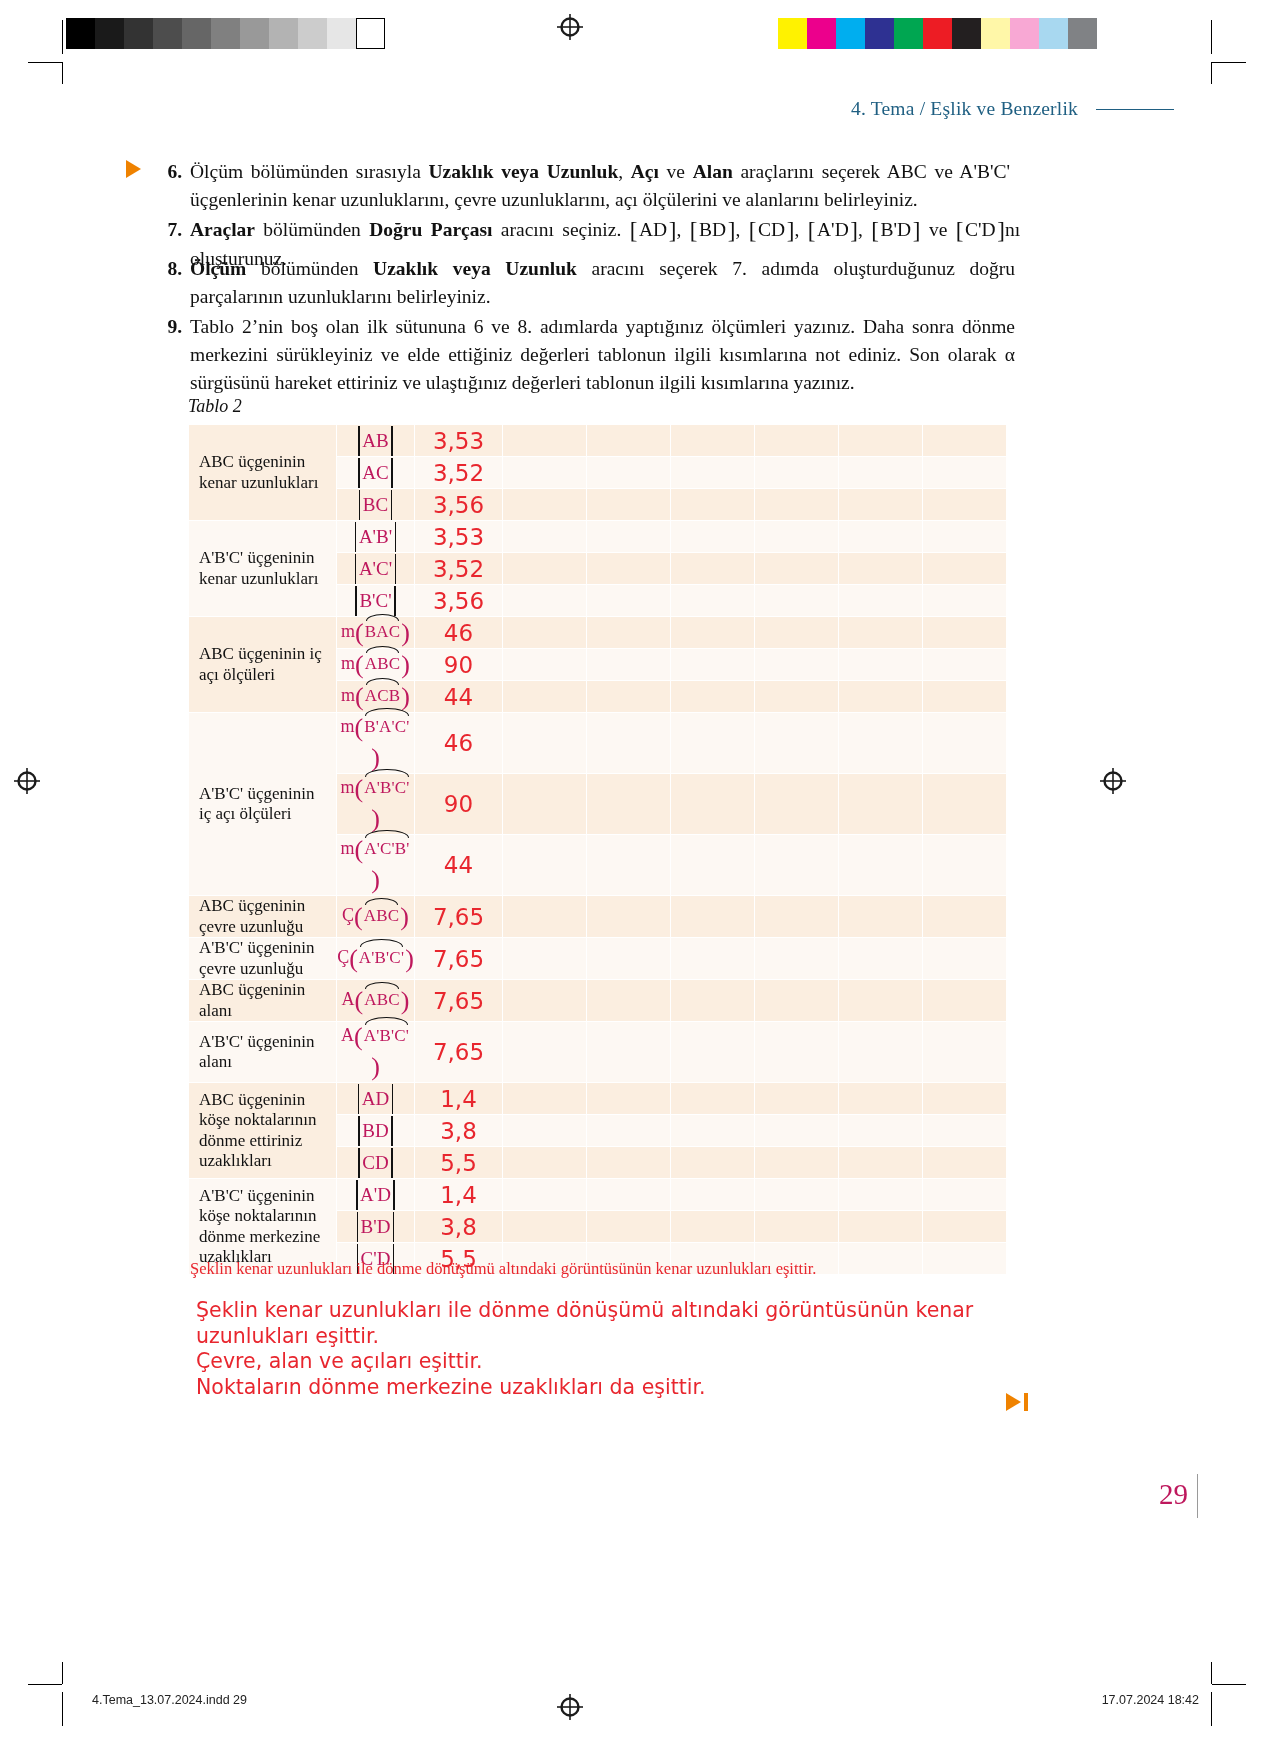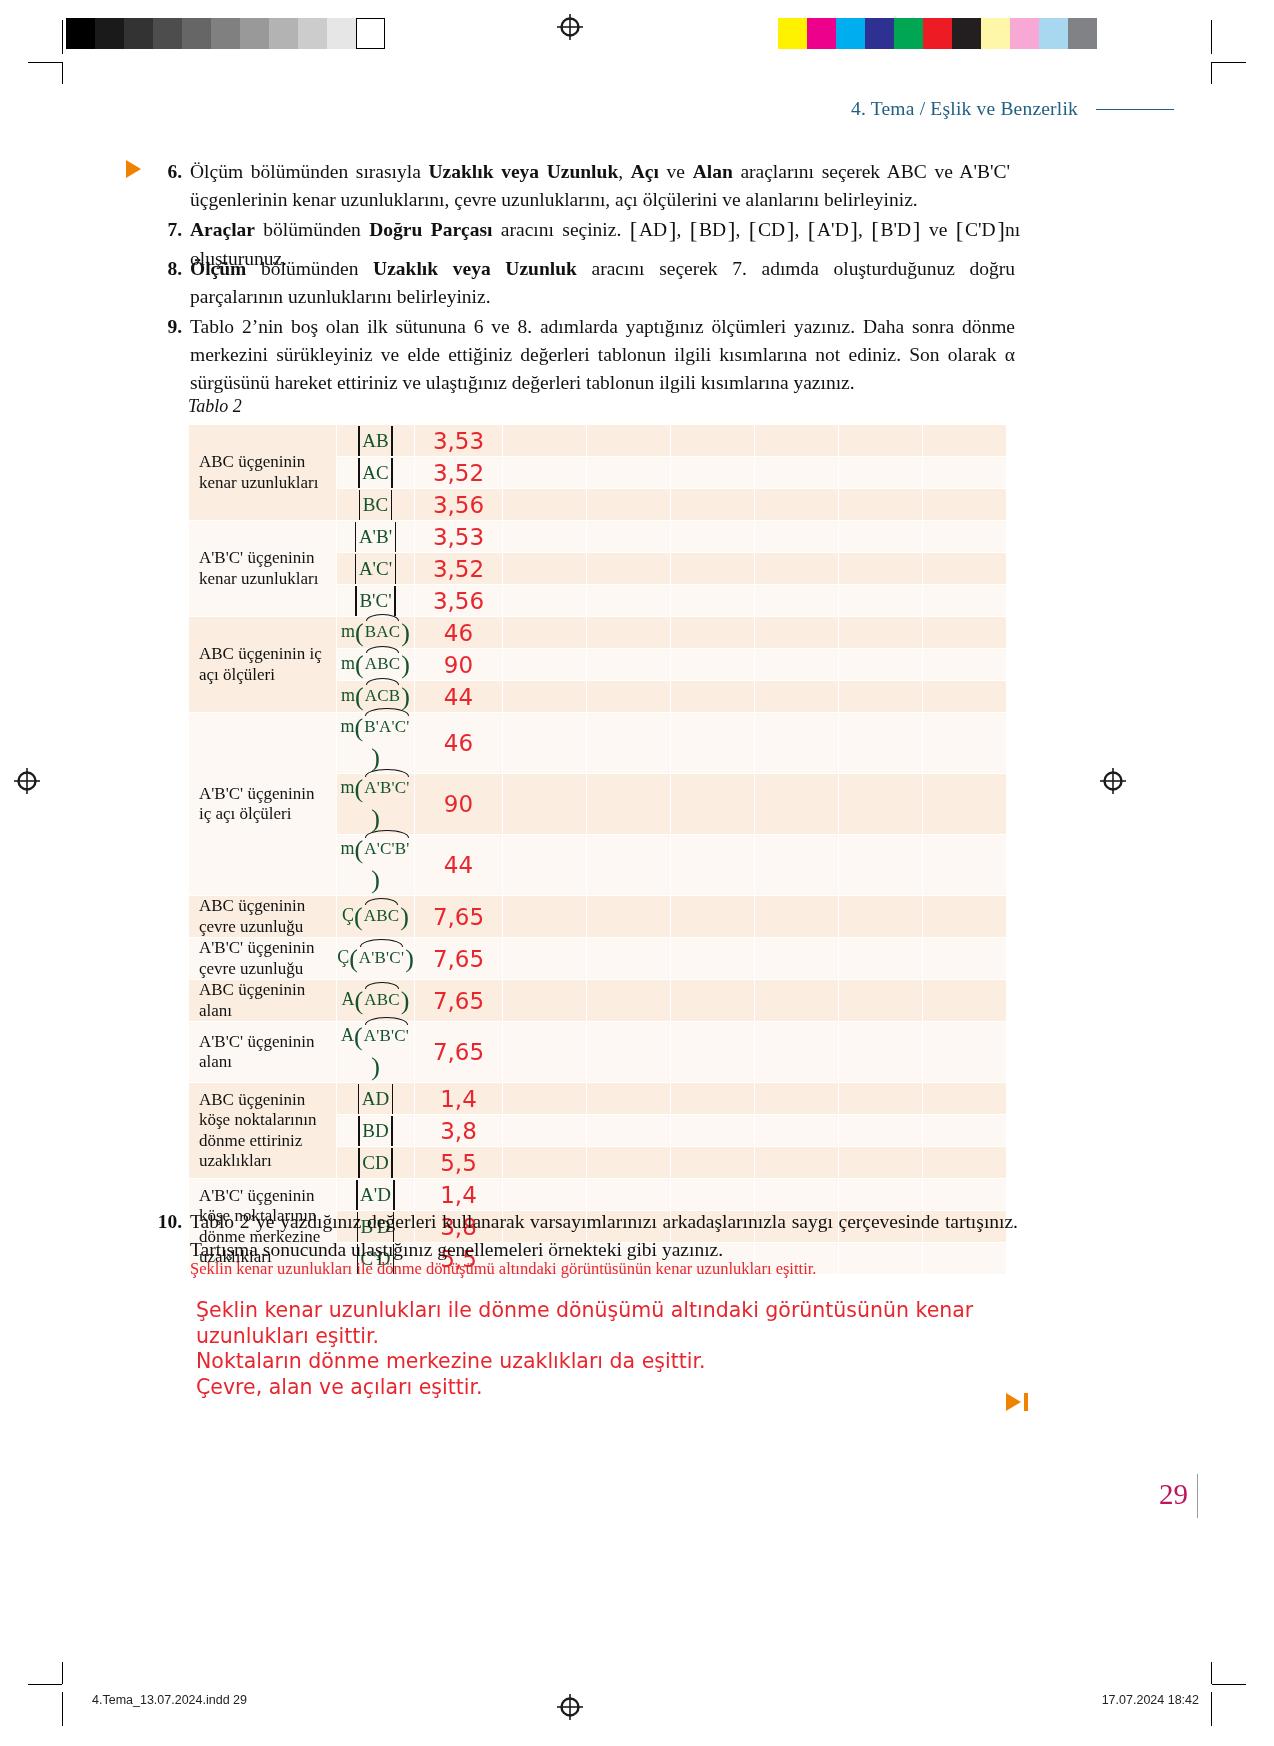--- a/index.html
+++ b/index.html
@@ -97,21 +97,21 @@
     width:148px;
     padding:0 8px 0 10px !important;
     font-size:17px;
     line-height:20.5px;
     color:#111;
   }
   .c-sym {
     width:78px;
     text-align:center;
     font-size:19px;
-    color:#14532d;
+    color:#be185d;
   }
   .c-val {
     width:88px;
     text-align:center;
     font-size:23px;
     color:#e8262e;
     font-family:"DejaVu Sans", sans-serif;
   }
   .c-blank { width:84px; }
 
@@ -506,32 +506,28 @@
           <td class="c-blank shadeB"></td>
           <td class="c-blank shadeB"></td>
           <td class="c-blank shadeB"></td>
           <td class="c-blank shadeB"></td>
           <td class="c-blank shadeB"></td>
           <td class="c-blank shadeB"></td>
         </tr>
       </tbody>
   </table>
 
-  <div class="item" style="left:190px;top:1208px;width:828px;">
-    <span class="num" style="left:-48px;width:40px;">10.</span>
-    <span>Tablo 2’ye yazdığınız değerleri kullanarak varsayımlarınızı arkadaşlarınızla saygı çerçevesinde tartışınız. Tartışma sonucunda ulaştığınız genellemeleri örnekteki gibi yazınız.</span>
-  </div>
 
   <div class="ans-small">Şeklin kenar uzunlukları ile dönme dönüşümü altındaki görüntüsünün kenar uzunlukları eşittir.</div>
 
   <div class="ans-big">
     <div>Şeklin kenar uzunlukları ile dönme dönüşümü altındaki görüntüsünün kenar</div>
     <div>uzunlukları eşittir.</div>
+    <div>Çevre, alan ve açıları eşittir.</div>
     <div>Noktaların dönme merkezine uzaklıkları da eşittir.</div>
-    <div>Çevre, alan ve açıları eşittir.</div>
   </div>
 
   <div class="tri-marker-end"></div>
   <div class="tri-marker-end-bar"></div>
 
   <div class="folio">29</div>
   <div class="folio-rule"></div>
 
   <div class="slug slug-l">4.Tema_13.07.2024.indd   29</div>
   <div class="slug slug-r">17.07.2024   18:42</div>

